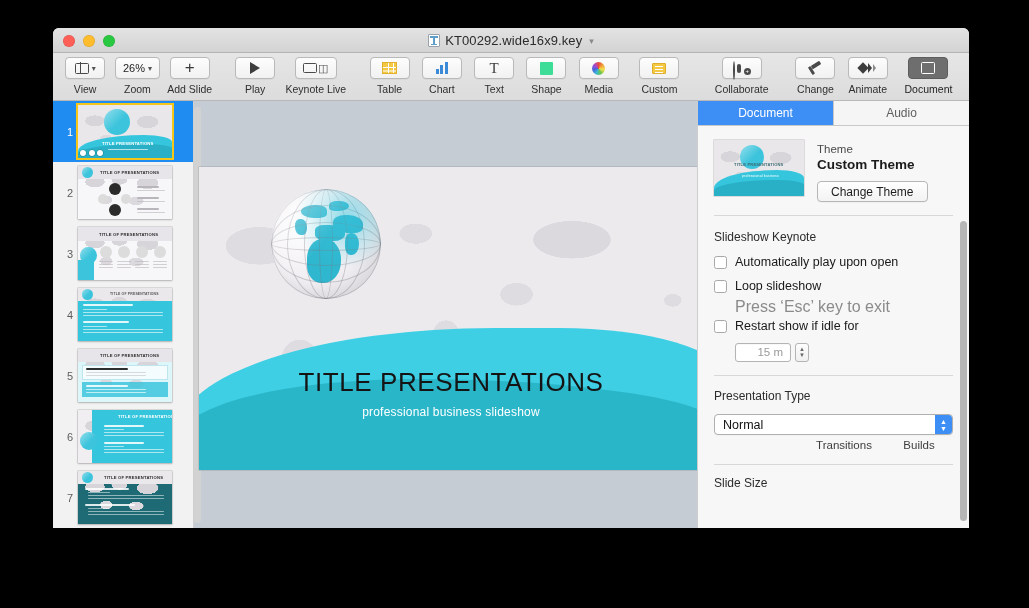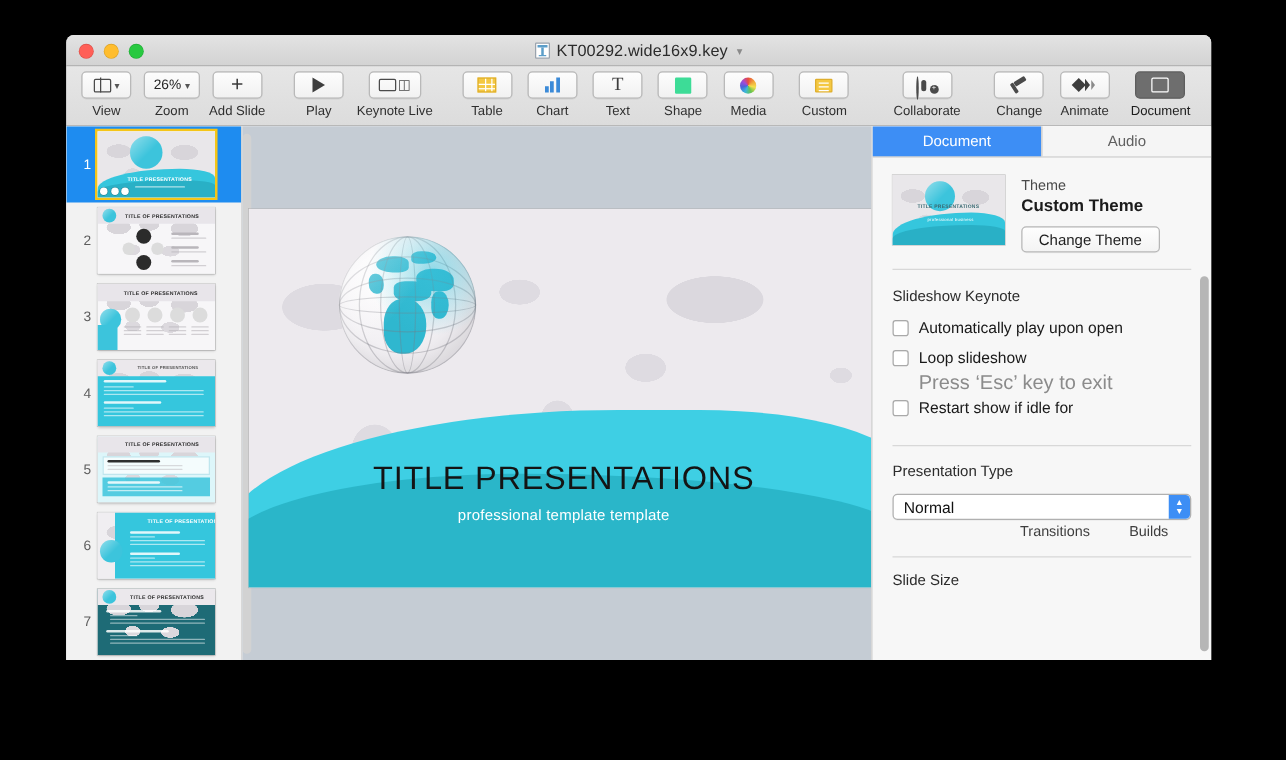--- a/index.html
+++ b/index.html
@@ -599,21 +599,21 @@
             <i style="left:48px;top:0;width:14px;height:110px"></i>
             <i style="left:0;top:16px;width:110px;height:78px;border-radius:50%"></i>
             <i style="left:0;top:33px;width:110px;height:44px;border-radius:50%"></i>
             <i style="left:0;top:48px;width:110px;height:14px;border-radius:50%"></i>
           </span>
           <span class="shade"></span>
           <span class="sheen"></span>
         </span>
 
         <div id="slide-title">TITLE PRESENTATIONS</div>
-        <div id="slide-sub">professional template template</div>
+        <div id="slide-sub">professional business slideshow</div>
       </div>
     </div>
 
     <div id="inspector">
 
       <div id="insp-tabs">
         <div class="insp-tab active">Document</div>
         <div class="insp-tab">Audio</div>
       </div>
 
@@ -649,20 +649,24 @@
           <span class="chk"></span>
           <span class="chk-label">Loop slideshow</span>
         </div>
         <div class="chk-sub">Press ‘Esc’ key to exit</div>
 
         <div class="chk-row">
           <span class="chk"></span>
           <span class="chk-label">Restart show if idle for</span>
         </div>
 
+        <div class="stepper-wrap">
+          <span class="field w56">15 m</span>
+          <span class="stepper">▲<br>▼</span>
+        </div>
       </div>
 
       <div class="sec-div"></div>
 
       <div class="insp-section">
         <div class="sec-head">Presentation Type</div>
 
         <div class="select">
           <span>Normal</span>
           <span class="arrows">▲<br>▼</span>

